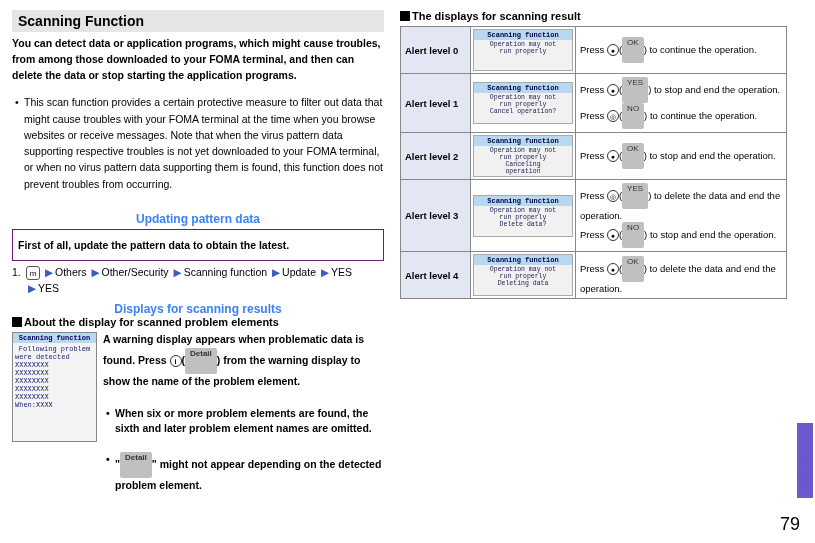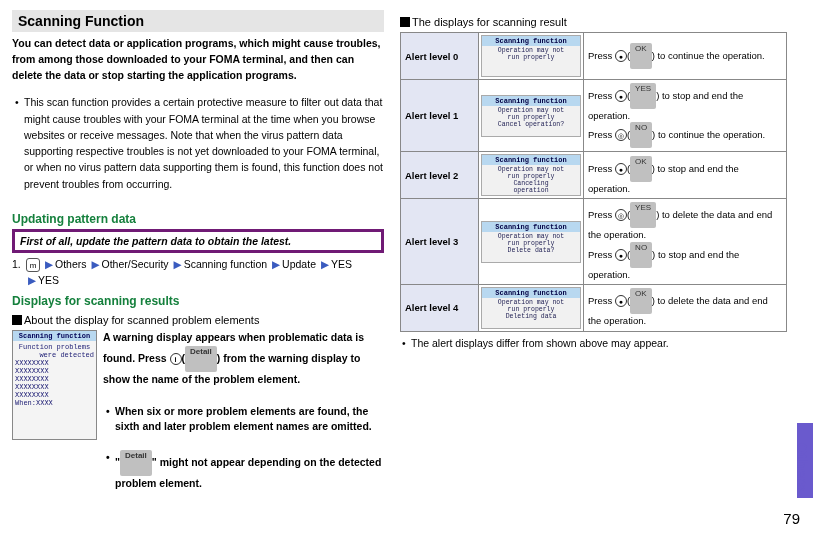--- a/index.html
+++ b/index.html
@@ -18,43 +18,42 @@
     .section-head {
       background: #e5e5e5;
       font-weight: bold;
       font-size: 14px;
       padding: 3px 6px;
       margin-bottom: 4px;
     }
     .intro-bold { font-weight: bold; line-height: 1.5; margin-bottom: 11px; }
     .bullet-block { padding-left: 12px; line-height: 1.55; position: relative; margin-bottom: 20px;}
     .bullet-block::before { content: "•"; position: absolute; left: 3px; top: 0; }
-    .sub-head-blue { color: #15803d; font-weight: bold; font-size: 12px; margin-top: 6px; }
+    .sub-head-blue { color: #3b82f6; font-weight: bold; font-size: 12px; margin-top: 6px; text-align: center; }
     .boxed {
-      border: 3px solid #701a75;
-      padding: 3px 5px;
+      border: 1px solid #701a75;
+      padding: 9px 5px;
       font-weight: bold;
       font-size: 10.5px;
       margin: 3px 0 4px 0;
-      font-style: italic;
     }
     .step-line { line-height: 1.5; padding-left: 14px; position: relative; }
     .step-line .num { position: absolute; left: 0; }
     .blue-sep { color: #3a5bbf; margin: 0 2px; }
     .circ {
       display: inline-block;
       width: 14px; height: 14px;
       border: 1px solid #555;
       border-radius: 3px;
       vertical-align: middle;
       text-align: center;
       font-size: 8px;
       line-height: 13px;
     }
-    .disp-head { font-weight: normal; margin-top: 6px; font-size: 11px; }
+    .disp-head { font-weight: bold; font-size: 11px; }
     .blackbox { display:inline-block; width:10px; height:10px; background:#000; vertical-align:middle; margin-right:2px; position:relative; top:-1px;}
     .about-row { display: flex; margin-top: 4px; }
     .mock-screen {
       width: 85px; height: 110px;
       border: 1px solid #888;
       background: #f4f4f4;
       margin-right: 6px;
       font-size: 7px;
       padding: 2px;
       color: #227;
@@ -87,21 +86,21 @@
       display:inline-block;
       width:12px;height:12px;
       border:1.2px solid #333;
       border-radius:50%;
       vertical-align:middle;
       position:relative;
       font-size:7px; line-height:11px; text-align:center;
     }
     table.alert-tbl { border-collapse: collapse; width: 100%; font-size: 9.5px; margin-top:4px;}
     table.alert-tbl td { border: 1px solid #888; padding: 3px 4px; vertical-align: middle; }
-    table.alert-tbl td.lvl { background: #e3e6f3; font-weight: bold; width: 78px; }
+    table.alert-tbl td.lvl { background: #e3e6f3; font-weight: bold; width: 70px; }
     table.alert-tbl td.scr { width: 105px; padding: 2px; }
     table.alert-tbl td.desc { line-height: 1.4; }
     .mini-screen {
       border:1px solid #aaa;
       background:#f1f1f1;
       font-size:6.5px;
       font-family:"Courier New", monospace;
       color:#225;
       padding:1px;
       height: 100%;
@@ -128,22 +127,22 @@
       bottom: 52px;
       transform-origin: right bottom;
       transform: rotate(90deg);
       color: #6a5acd;
       font-weight: bold;
       font-size: 15px;
     }
     .pagenum {
       position: absolute;
       right: 15px;
-      bottom: 16px;
-      font-size: 15px;
+      bottom: 8px;
+      font-size: 18px;
       margin-top: 22px;
     }
   </style>
 </head>
 <body>
 
 <div class="col-left">
   <div class="section-head">Scanning Function</div>
   <p class="intro-bold">You can detect data or application programs, which might cause troubles, from among those downloaded to your FOMA terminal, and then can delete the data or stop starting the application programs.</p>
   <p class="bullet-block">This scan function provides a certain protective measure to filter out data that might cause troubles with your FOMA terminal at the time when you browse websites or receive messages. Note that when the virus pattern data supporting respective troubles is not yet downloaded to your FOMA terminal, or when no virus pattern data supporting them is found, this function does not prevent troubles from occurring.</p>
@@ -161,22 +160,22 @@
     <br>
     <span class="blue-sep">▶</span><span>YES</span>
   </div>
 
   <div class="sub-head-blue">Displays for scanning results</div>
   <div class="disp-head"><span class="blackbox"></span><span>About the display for scanned problem elements</span></div>
 
   <div class="about-row">
     <div class="mock-screen">
       <div class="title">Scanning function</div>
-      <div style="text-align:center">Function problems</div>
-      <div style="text-align:right">were detected</div>
+      <div style="text-align:center">Following problem</div>
+      <div style="text-align:left">were detected</div>
       <div>XXXXXXXX</div>
       <div>XXXXXXXX</div>
       <div>XXXXXXXX</div>
       <div>XXXXXXXX</div>
       <div>XXXXXXXX</div>
       <div>When:XXXX</div>
     </div>
     <div style="flex:1">
       <div class="about-text">
         <span>A warning display appears when problematic data is found. Press</span>
@@ -256,18 +255,17 @@
               <div class="mtitle">Scanning function</div>
               <div style="text-align:center;white-space:pre-line">Operation may not
 run properly
 Deleting data</div>
             </div>
           </td>
       <td class="desc"><span>Press </span><span class="iconcirc">●</span>(<span class="pill">OK</span>)<span> to delete the data and end the operation.</span></td>
     </tr>
   </tbody>
     </table>
-  <p class="note">The alert displays differ from shown above may appear.</p>
 </div>
 
 <div class="side-tab"></div>
 <div class="others-text">Others</div>
 <div class="pagenum">79</div>
 
 </body></html>

